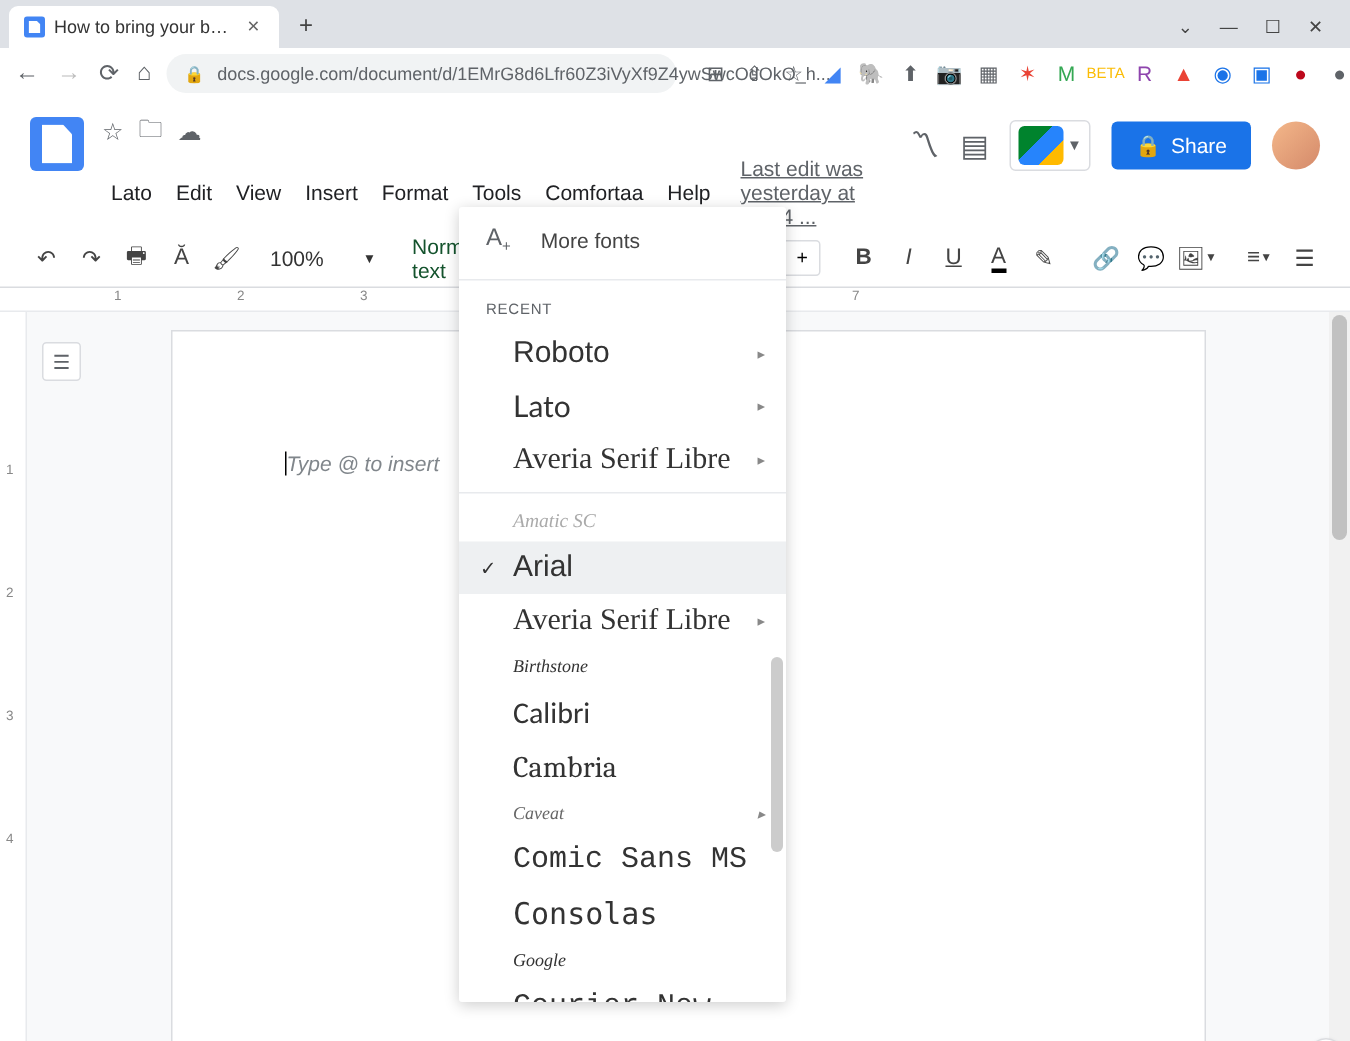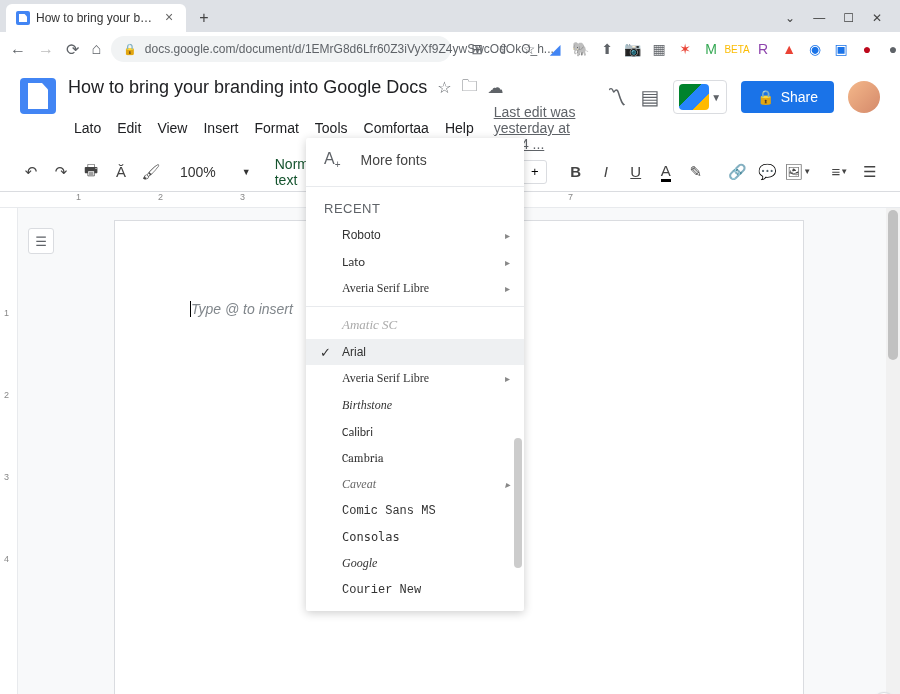--- a/index.html
+++ b/index.html
@@ -68,22 +68,22 @@
     .page { background: #fff; border: 1px solid #dadce0; margin: 12px auto 0; width: 690px; min-height: 490px; padding: 80px 76px; position: relative; }
     .placeholder { color: #80868b; font-style: italic; font-size: 14px; }
     .cursor-line { position: absolute; left: 75px; top: 80px; width: 1px; height: 16px; background: #000; }
     
     
     .font-menu { position: absolute; left: 306px; top: 138px; width: 218px; background: #fff; box-shadow: 0 2px 10px rgba(0,0,0,0.2); border-radius: 2px; z-index: 100; max-height: 530px; overflow: hidden; }
     .font-menu-inner { max-height: 530px; overflow-y: auto; padding-bottom: 8px; }
     .more-fonts { display: flex; align-items: center; gap: 20px; padding: 12px 18px; color: #444; font-size: 14px; cursor: pointer; }
     .more-fonts-icon { font-size: 16px; color: #5f6368; position: relative; }
     .font-divider { height: 1px; background: #e8eaed; margin: 4px 0; }
-    .font-section-label { font-size: 13px; color: #5f6368; padding: 10px 18px 6px; letter-spacing: 0.5px; }
-    .font-item { display: flex; align-items: center; padding: 6px 18px 6px 36px; font-size: 12px; color: #333; cursor: pointer; position: relative; }
+    .font-section-label { font-size: 10px; color: #5f6368; padding: 10px 18px 6px; letter-spacing: 0.5px; }
+    .font-item { display: flex; align-items: center; padding: 6px 18px 6px 36px; font-size: 20px; color: #333; cursor: pointer; position: relative; }
     .font-item.selected { background: #eef0f2; }
     .font-item.selected::before { content: '✓'; position: absolute; left: 14px; font-size: 13px; }
     .font-item.submenu::after { content: '▸'; position: absolute; right: 14px; font-size: 10px; color: #888; }
     .font-scroll-track { position: absolute; right: 2px; top: 300px; width: 8px; height: 130px; background: #ccc; border-radius: 4px; }
     
     .doc-scroll { position: absolute; right: 0; top: 0; width: 14px; bottom: 0; background: #f1f1f1; }
     .doc-scroll-thumb { width: 10px; margin: 2px auto; height: 150px; background: #c1c1c1; border-radius: 5px; }
     .collapse-arrow { position: absolute; right: 4px; bottom: 6px; width: 24px; height: 24px; border: 1px solid #dadce0; border-radius: 50%; background: #fff; display: flex; align-items: center; justify-content: center; font-size: 11px; color: #5f6368; box-shadow: 0 1px 3px rgba(0,0,0,0.1); z-index: 50; }
     
     
@@ -150,21 +150,20 @@
       <span class="ext-icon">●</span>
 
     </div>
   </div>
 </div>
 
 <div class="docs-header">
   <div class="docs-logo"></div>
   <div class="docs-title-area">
     <div class="docs-title-row">
-      <span class="doc-title">How to bring your branding into Google Docs</span>
       <span class="title-icon">☆</span>
       <span class="title-icon">🗀</span>
       <span class="title-icon">☁</span>
     </div>
     <div class="menu-bar" id="menu-bar">
     <span class="menu-item">Lato</span>
         <span class="menu-item">Edit</span>
         <span class="menu-item">View</span>
         <span class="menu-item">Insert</span>
         <span class="menu-item">Format</span>

